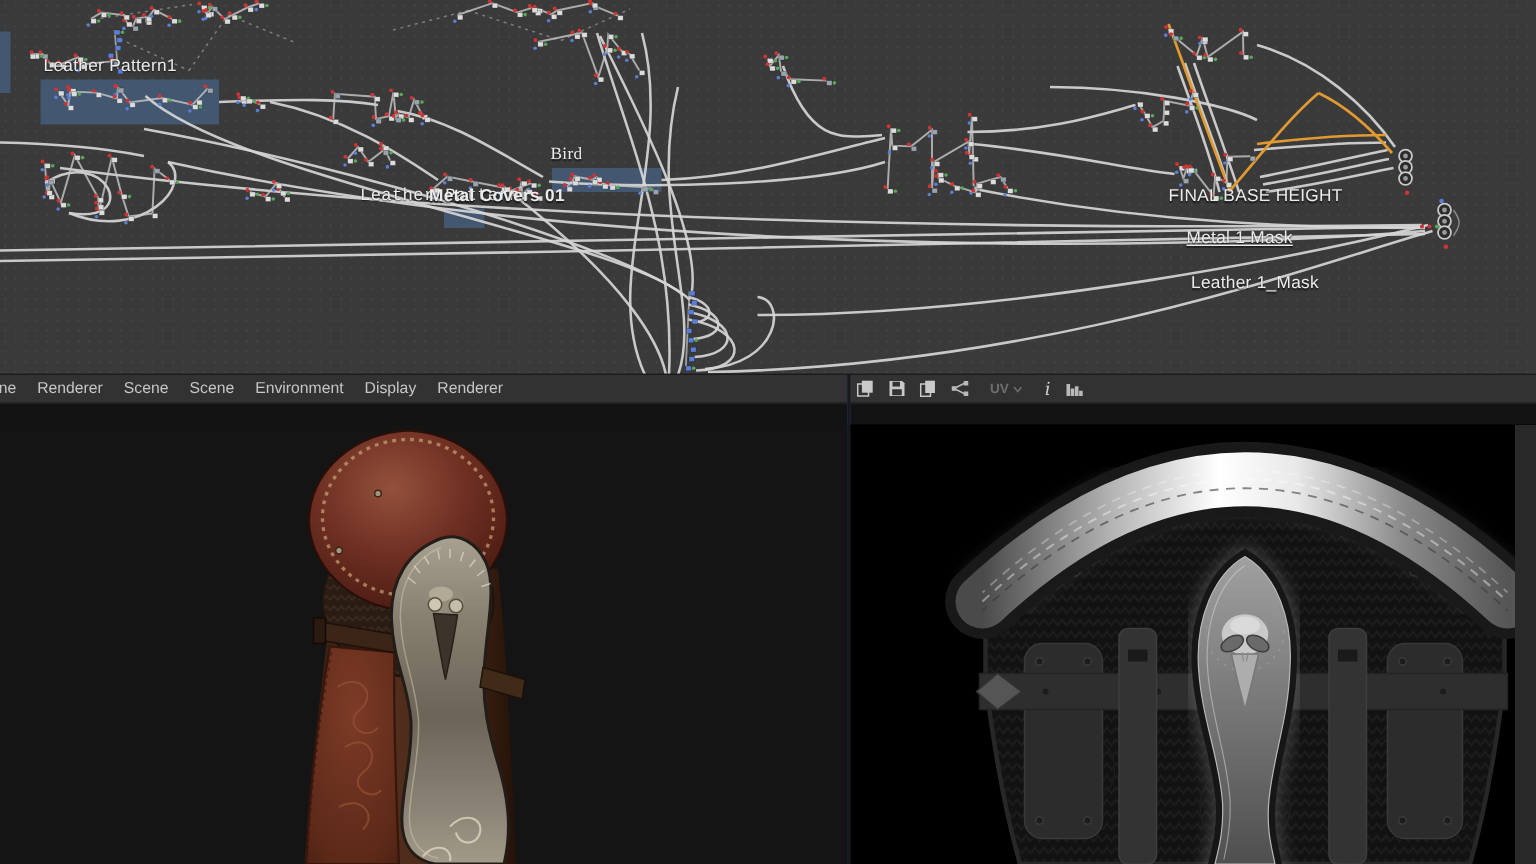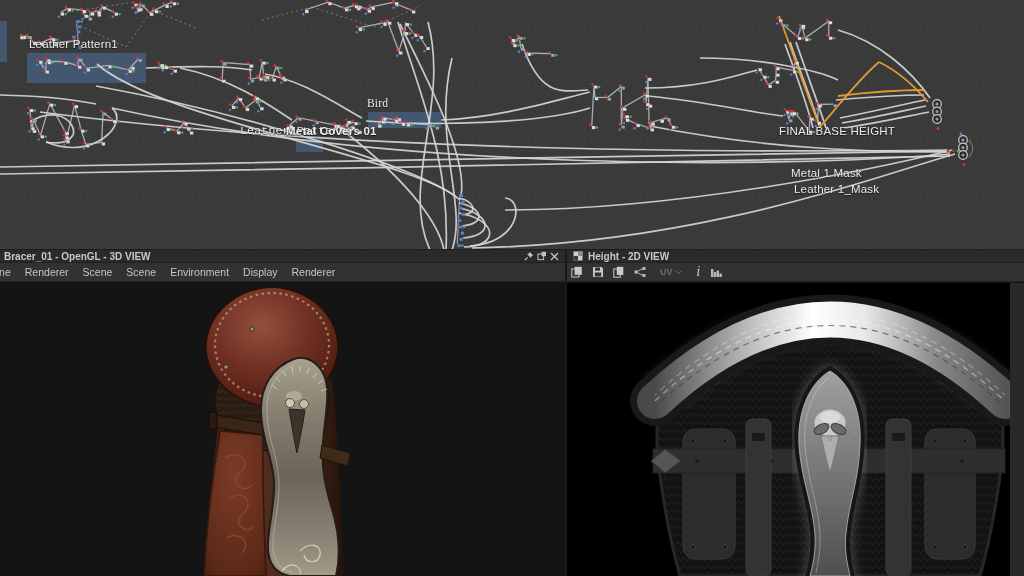--- a/index.html
+++ b/index.html
@@ -667,45 +667,24 @@
           <circle cx="958" cy="151" r="1.4" fill="#58a85a"></circle>
           <path d="M969,140 C974,147 974,150 969,157" fill="none" stroke="#8a8a8a" stroke-width="1"></path>
         </g>
       </svg>
     <div class="glabel" style="left:29px;top:38px;">Leather Pattern1</div>
     <div class="glabel" style="left:367px;top:97px;font-family:Liberation Serif, serif;">Bird</div>
     <div class="glabel" style="left:240px;top:125px;font-family:Liberation Mono, monospace;">Leather Pattern</div>
     <div class="glabel" style="left:286px;top:125px;font-weight:bold;">Metal Covers 01</div>
     <div class="glabel" style="left:779px;top:125px;">FINAL BASE HEIGHT</div>
     <div class="glabel" style="left:794px;top:156px;margin-top:27px;">Leather 1_Mask</div>
-    <div class="glabel" style="left:791px;top:167px;">Metal 1 Mask</div>
+    <div class="glabel" style="left:791px;top:153px;text-decoration:underline;">Metal 1 Mask</div>
   </div>
 
   <div id="panel-3d" class="panel">
-    <div class="titlebar">
-      <span>Bracer_01 - OpenGL - 3D VIEW</span>
-      <span class="spacer"></span>
-      <span class="tb-btn">
-        <svg width="10" height="10">
-            <path d="M5.6,0.8 L9.2,4.4 L7.5,4.9 L7,7 L3,3 L5.1,2.5 Z" fill="#c4c4c4"></path>
-            <path d="M3.6,6.4 L0.9,9.1" stroke="#c4c4c4" stroke-width="1.2"></path>
-          </svg>
-      </span>
-      <span class="tb-btn">
-        <svg width="10" height="10">
-            <rect x="1" y="3" width="5.6" height="5.6" fill="none" stroke="#c4c4c4"></rect>
-            <rect x="4.6" y="0.8" width="4.4" height="4.4" fill="#c4c4c4"></rect>
-          </svg>
-      </span>
-      <span class="tb-btn">
-        <svg width="9" height="9">
-            <path d="M1,1 L8,8 M8,1 L1,8" stroke="#c4c4c4" stroke-width="1.3"></path>
-          </svg>
-      </span>
-    </div>
     <div id="menu-3d" class="toolbar">
       <span class="mi">Scene</span>
       <span class="mi">Renderer</span>
       <span class="mi">Scene</span>
       <span class="mi">Scene</span>
       <span class="mi">Environment</span>
       <span class="mi">Display</span>
       <span class="mi">Renderer</span>
     </div>
     <div id="vp3d" class="viewport">
@@ -765,31 +744,20 @@
         <path d="M289,126 C293,150 295,162 297,170 C299,160 302,147 305,127 Z" fill="#3c332a" stroke="#262019"></path>
         <path d="M322,162 L350,170 L348,183 L320,175 Z" fill="#402a18" stroke="#1f1009"></path>
         <path d="M300,268 C310,258 322,262 320,272 C318,281 306,281 304,272 M282,288 C290,278 302,282 300,291" stroke="#d6cdb8" stroke-width="1.4" fill="none" opacity="0.9"></path>
       </svg>
     </div>
   </div>
 
   <div id="splitter"></div>
 
   <div id="panel-2d" class="panel">
-    <div class="titlebar">
-      <span class="ticon" style="margin-right:3px;">
-        <svg width="10" height="10">
-            <rect x="0.5" y="0.5" width="9" height="9" fill="#cfcfcf"></rect>
-            <rect x="0.5" y="5" width="4.5" height="4.5" fill="#3a3a3a"></rect>
-            <rect x="5" y="0.5" width="4.5" height="4.5" fill="#8a8a8a"></rect>
-          </svg>
-      </span>
-      <span>Height - 2D VIEW</span>
-      <span class="spacer"></span>
-    </div>
     <div id="toolbar-2d" class="toolbar">
       <span class="ticon">
         <svg width="12" height="12">
             <rect x="0.8" y="3" width="7.2" height="8" fill="none" stroke="#c9c9c9"></rect>
             <rect x="3.6" y="0.8" width="7.2" height="8" fill="#c9c9c9"></rect>
           </svg>
       </span>
       <span class="ticon">
         <svg width="12" height="12">
             <path d="M1,1 L9.5,1 L11,2.5 L11,11 L1,11 Z" fill="#c9c9c9"></path>

